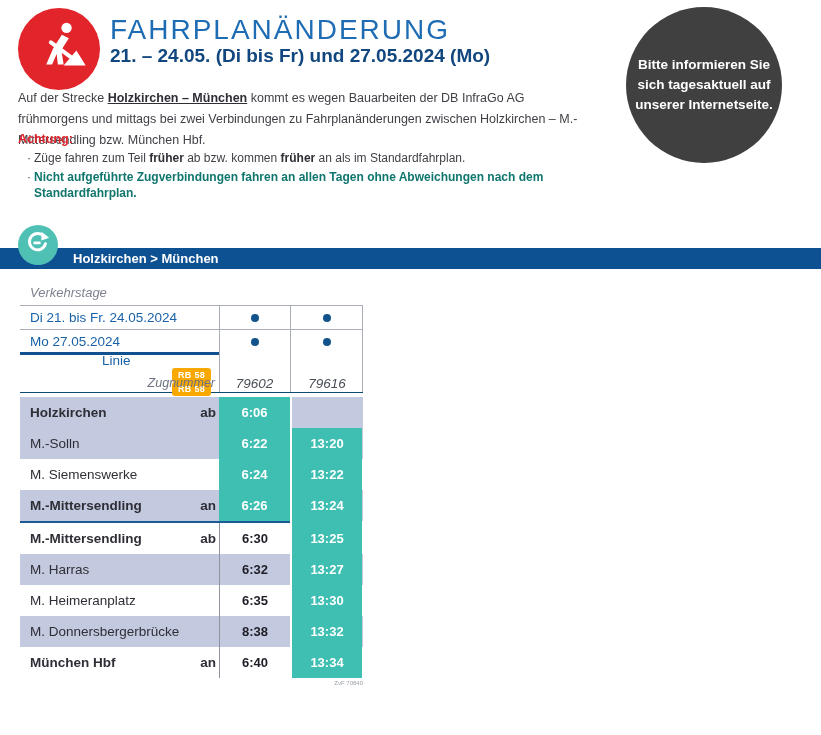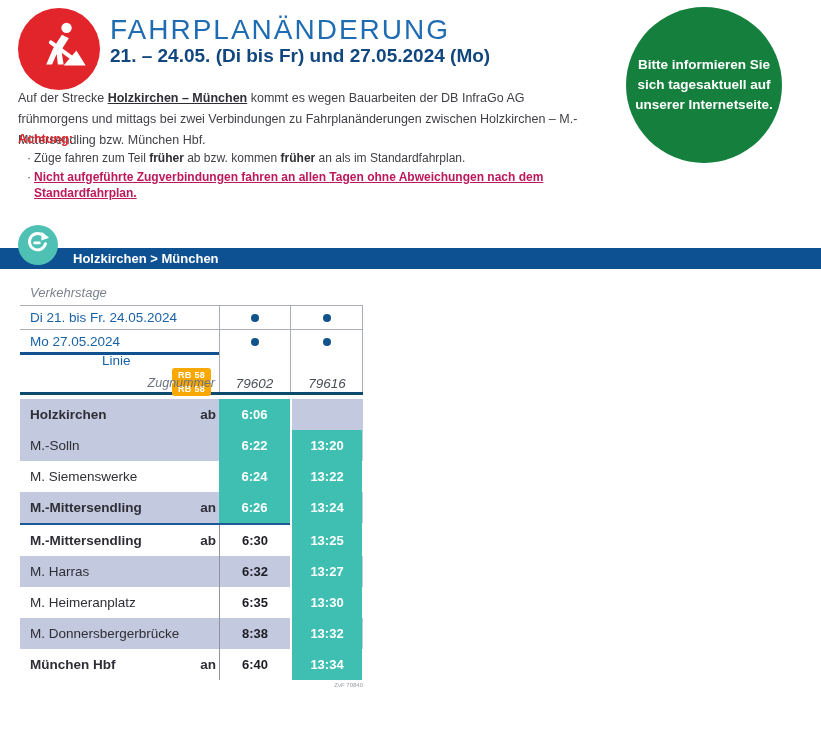--- a/index.html
+++ b/index.html
@@ -22,40 +22,40 @@
   }
   .intro{
     position:absolute;left:18px;top:88px;width:578px;font-size:12.5px;line-height:21px;color:#3f3f46;
   }
   .intro .route{font-weight:700;text-decoration:underline;color:#2e2e36;}
   .notice-label{position:absolute;left:18px;top:132px;font-size:12.5px;font-weight:700;color:#e2242b;}
   .bullets{position:absolute;left:24px;top:150px;width:600px;font-size:12px;line-height:16.5px;color:#3f3f46;}
   .bullets .row{display:flex;margin-bottom:2px;}
   .bullets .dot{width:10px;flex:0 0 10px;text-align:center;color:#3f3f46;}
   .bullets b{color:#2e2e36;}
-  .bullet-bold{font-weight:700;color:#be185d;text-decoration:underline;}
+  .bullet-bold{font-weight:700;color:#0f766e;}
   .info-bubble{
     position:absolute;left:626px;top:7px;width:156px;height:156px;border-radius:50%;
-    background:#15803d;display:flex;flex-direction:column;align-items:center;justify-content:center;
+    background:#404040;display:flex;flex-direction:column;align-items:center;justify-content:center;
     color:#ffffff;font-size:13.5px;font-weight:700;line-height:20px;text-align:right;
   }
   
   .route-bar{
     position:absolute;left:0;top:248px;width:821px;height:21px;background:#0e5193;
     display:flex;align-items:center;
   }
   .route-bar .label{margin-left:73px;color:#ffffff;font-size:13px;font-weight:700;}
   .change-badge{
     position:absolute;left:18px;top:225px;width:40px;height:40px;border-radius:50%;
     background:#4fc1b4;display:flex;align-items:center;justify-content:center;z-index:2;
   }
   
   .tt{position:absolute;left:20px;top:285px;width:343px;font-size:13.5px;}
   .vt-label{height:20px;font-style:italic;color:#7c828e;font-size:13px;padding-left:10px;}
-  .tt-head{border-top:1px solid #a9adb5;border-bottom:3px solid #0c4a6e;position:relative;}
+  .tt-head{border-top:1px solid #a9adb5;border-bottom:1px solid #0c4a6e;position:relative;}
   .vline{position:absolute;top:0;width:1px;background:#a9adb5;}
   .hrow{display:flex;align-items:center;}
   .hrow .st{width:199px;padding-left:10px;box-sizing:border-box;color:#1a62a8;}
   .hrow .c1{width:71px;display:flex;align-items:center;justify-content:center;}
   .hrow .gap{width:2px;}
   .hrow .c2{width:70px;display:flex;align-items:center;justify-content:center;}
   .day1{height:23px;border-bottom:1px solid #a9adb5;}
   .day2{height:23px;position:relative;}
   .day2 .thick{position:absolute;left:0;bottom:-2px;width:199px;height:3px;background:#11518f;}
   .linie{height:21px;flex-direction:column;}

